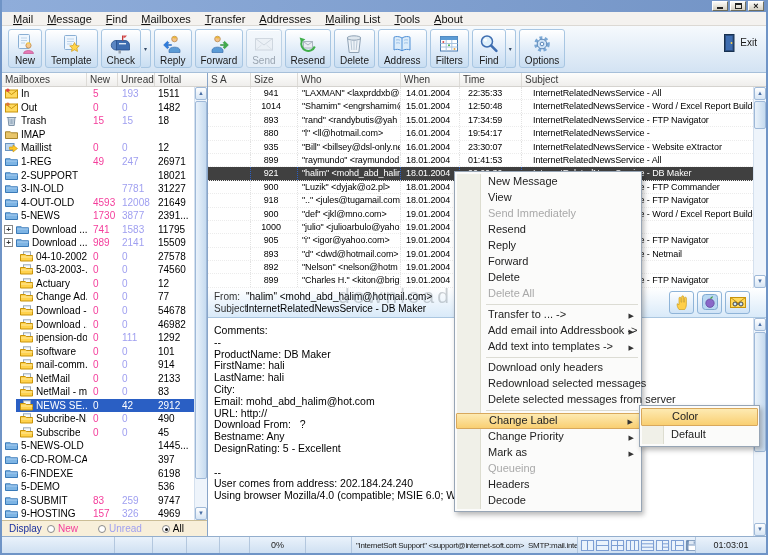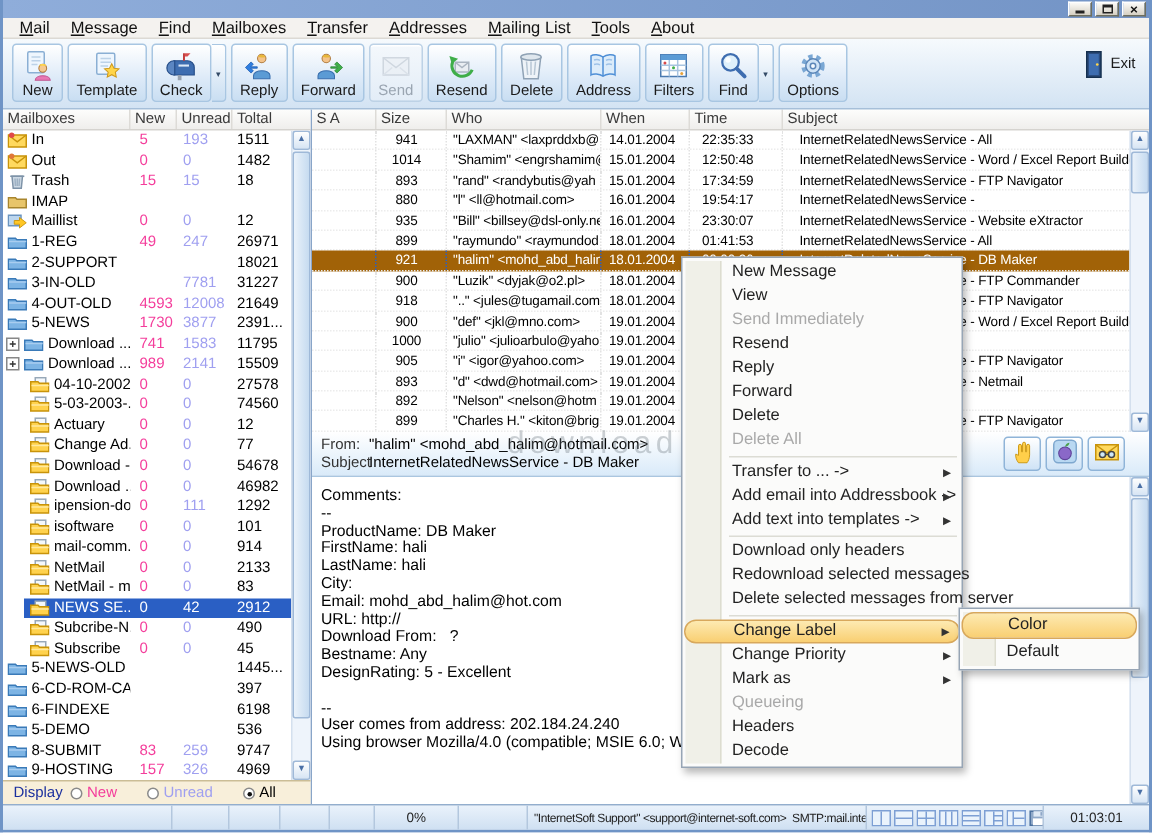--- a/index.html
+++ b/index.html
@@ -49,21 +49,21 @@
   .disp-label{color:#1a2f9e;width:38px}
   .radio-opt{display:flex;align-items:center;gap:3px;margin-right:20px}
   .radio{width:8px;height:8px;border-radius:50%;border:1px solid #8a8a8a;background:#fff;position:relative;flex:none}
   .radio.checked::after{content:"";position:absolute;left:2px;top:2px;width:3px;height:3px;border-radius:50%;background:#111}
   .opt-new{color:#f43d9b}.opt-unread{color:#9f9ff0}.opt-all{color:#000}
   
   .mh1{width:43px}.mh2{width:47px}.mh3{width:103px}.mh4{width:59px}.mh5{width:62px}.mh6{flex:1;border-right:none!important}
   .ml-body{height:201px;flex:none;position:relative;padding-right:13px;overflow:hidden}
   .ml-row{display:flex;height:13.4px;line-height:13.5px;font-size:9px;letter-spacing:-.1px;border-bottom:1px dotted #ececec;white-space:nowrap}
   .ml-row span{overflow:hidden;border-right:1px dotted #e2e2e2}
-  .ml-row.sel{background:#a16207;color:#fff}
+  .ml-row.sel{background:#404040;color:#fff}
   .ml-row.sel span{border-right-color:#2a5fc4}
   .c-sa{width:43px;flex:none}
   .c-size{width:47px;flex:none;text-align:center;padding-right:6px}
   .c-who{width:103px;flex:none;padding-left:4px}
   .c-when{width:59px;flex:none;padding-left:5px}
   .c-time{width:62px;flex:none;padding-left:8px}
   .c-subj{flex:1;padding-left:11px;border-right:none!important}
   
   .pv-header{height:30px;flex:none;position:relative;background:linear-gradient(#ffffff,#d9eaf9);border-bottom:1px solid #aac6e0;font-size:10px;padding:3px 0 0 6px}
   .pv-lab{display:inline-block;width:32px;color:#333}
@@ -86,21 +86,21 @@
   .grow{flex:1;font-size:8px;letter-spacing:-.3px;white-space:pre;padding-left:4px}
   .icons{width:118px;gap:2px;padding-left:3px}
   .clock{width:70px;justify-content:center;border-right:none}
   .st-ico{display:flex}
   
   .ctx{position:absolute;left:452px;top:171px;width:188px;background:#fbfbfa;border:1px solid #97a5b5;box-shadow:2px 3px 5px rgba(0,0,0,.28);padding:2px 1px;z-index:40}
   .gutter{position:absolute;left:2px;top:2px;bottom:2px;width:24px;background:#f0f0e8;border-right:1px solid #ddddd0}
   .mi{position:relative;height:16px;line-height:15px;padding-left:32px;font-size:11px;color:#222;white-space:nowrap}
   .mi .arr{position:absolute;right:6px;top:1px;font-size:7px;color:#333}
   .mi.dis{color:#a9a9a9}
-  .mi.hot{background:linear-gradient(#fdeab2,#f9cf72);border:1px solid #d8a85c;border-radius:8px;line-height:13px}
+  .mi.hot{background:linear-gradient(#fdeab2,#f9cf72);border:1px solid #d8a85c;border-radius:1px;line-height:13px}
   .sep{height:1px;background:#dcdcd4;margin:2px 2px 2px 30px}
   .ctx.sub{left:637px;top:405px;width:121px;z-index:45}
   .ctx.sub .gutter{width:22px}
   .ctx.sub .mi{height:18px;line-height:17px;padding-left:30px}
   .ctx.sub .mi.hot{line-height:15px}
   
   .watermark{position:absolute;left:336px;top:284px;z-index:20;font-size:21px;font-weight:normal;color:#6f7a82;opacity:.35;letter-spacing:3px;display:flex;align-items:center}
   .wm-circle{display:inline-block;width:13px;height:13px;border:3px solid #6f7a82;border-radius:50%;margin-left:6px}
 </style>
 </head>

